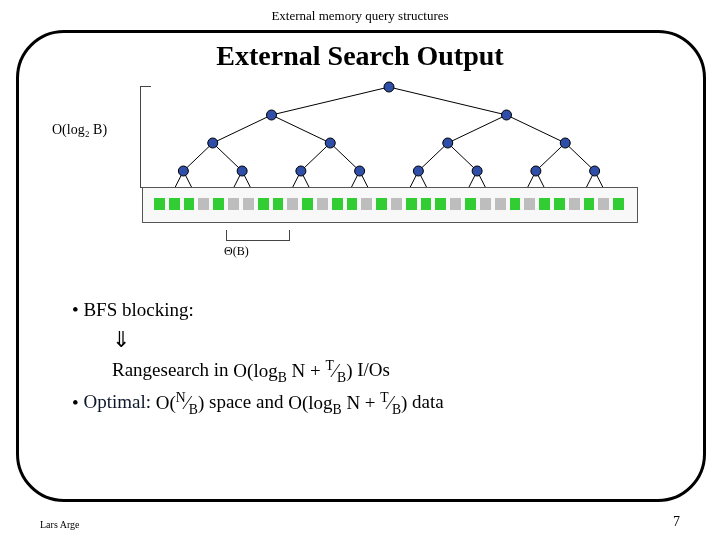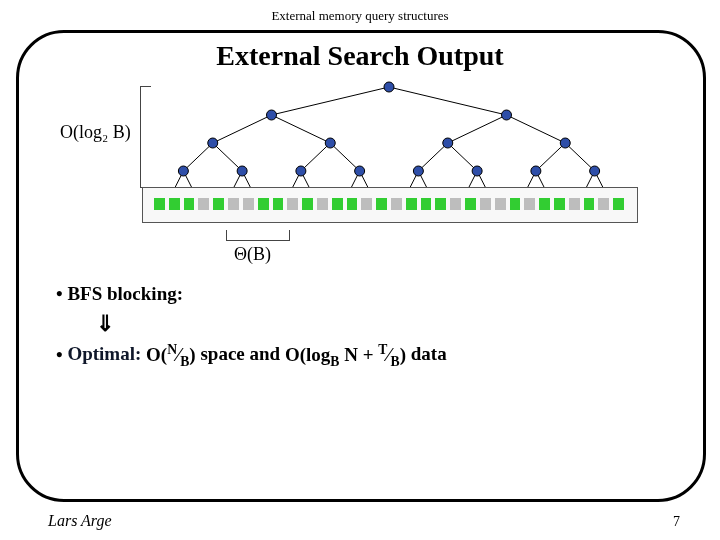--- a/index.html
+++ b/index.html
@@ -66,56 +66,55 @@
     left: 62px;
     width: 494px;
     height: 34px;
     border: 1px solid #555;
     background: #f8f8f8;
     z-index: 0;
   }
   .math-height {
     position: absolute;
     top: 122px;
-    left: 60px;
-    font-size: 18px;
+    left: 52px;
+    font-size: 14px;
     font-family: "Times New Roman", serif;
     text-align: right;
   }
   .math-theta {
     position: absolute;
     top: 244px;
-    left: 234px;
-    font-size: 18px;
+    left: 224px;
+    font-size: 12px;
   }
   .bullets {
     position: absolute;
     top: 280px;
     left: 56px;
     font-size: 19px;
     line-height: 1.45;
     width: 620px;
   }
-  .bullets ul { margin: 0; padding: 0; list-style: none; font-weight: bold; }
+  .bullets ul { margin: 16px; padding: 0; list-style: none; }
   .bullets li.top { padding-left: 0; }
   .bullets li.top::before { content: "•  "; }
   .bullets li.sub { padding-left: 40px; }
   .bullets li.sub::before { content: "–  "; }
   .bullets li.arrow { padding-left: 40px; font-size: 22px; }
   .bullets li.plain { padding-left: 40px; }
   .optimal-label { color: #0f172a; }
   .formula { font-family: "Times New Roman", serif; }
   .sub { font-size: 0.72em; vertical-align: sub; }
   .sup { font-size: 0.72em; vertical-align: super; }
   .footer-left {
     position: absolute;
     bottom: 10px;
-    left: 48px;
-    font-size: 16px;
-    font-style: italic;
+    left: 40px;
+    font-size: 10px;
   }
   .footer-right {
     position: absolute;
     bottom: 10px;
     right: 40px;
     font-size: 14px;
   }
   
   .vbracket {
     position: absolute;
@@ -251,20 +250,23 @@
     </div>
 </div>
 
 <div class="hbracket"></div>
 <div class="math-theta formula">Θ(B)</div>
 
 <div class="bullets">
   <ul>
     <li class="top">BFS blocking:</li>
     <li class="arrow">⇓</li>
+    <li class="plain">
+      <span>Rangesearch in </span><span class="formula">O(log<span class="sub">B</span> N + <span class="sup">T</span>⁄<span class="sub">B</span>)</span><span> I/Os</span>
+    </li>
     <li class="top">
       <span class="optimal-label">Optimal:</span>
       <span class="formula"> O(<span class="sup">N</span>⁄<span class="sub">B</span>)</span><span> space and </span><span class="formula">O(log<span class="sub">B</span> N + <span class="sup">T</span>⁄<span class="sub">B</span>)</span><span> data</span>
     </li>
   </ul>
 </div>
 
 <div class="footer-left">Lars Arge</div>
 <div class="footer-right">7</div>
 

